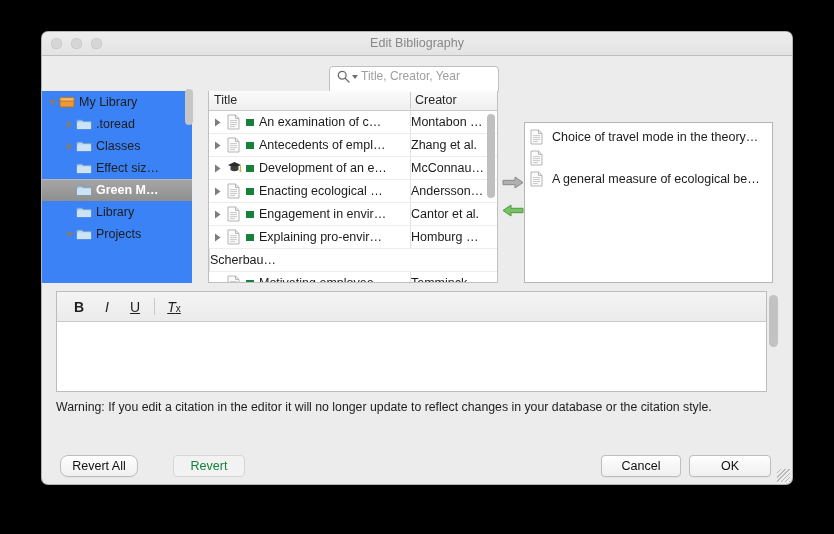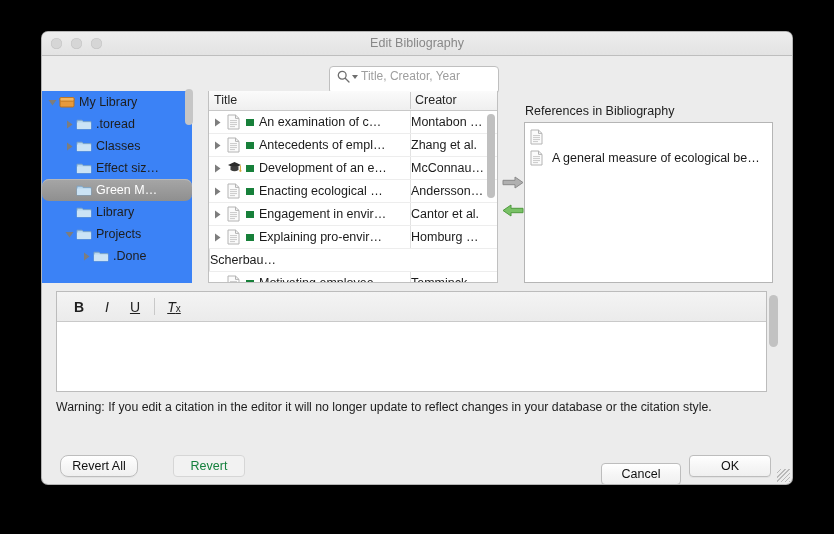--- a/index.html
+++ b/index.html
@@ -97,23 +97,22 @@
     height: 22px;
     display: flex;
     align-items: center;
     font-size: 12.5px;
     color: #1d1d1d;
     white-space: nowrap;
   }
   .coll-row.selected {
     background: linear-gradient(to bottom, #a6a6a6 0%, #8f8f8f 100%);
     color: #ffffff;
-    font-weight: normal;
+    font-weight: bold;
     box-shadow: inset 0 1px 0 #b8b8b8;
-    border-radius: 7px;
   }
   .disc {
     width: 13px;
     display: inline-block;
     text-align: center;
     flex: 0 0 13px;
     font-size: 0;
   }
   .disc svg { display: block; margin: 0 auto; }
   .coll-label { margin-left: 4px; }
@@ -323,21 +322,21 @@
   }
   .btn.disabled {
     color: #15803d;
     background: #f2f2f2;
     border-color: #d6d6d6;
     box-shadow: none;
     margin-left: 25px;
   }
   #btn-revert-all { left: 18px;  top: 368px; width: 78px; border-radius: 8px; }
   #btn-revert     { left: 106px; top: 368px; width: 72px; }
-  #btn-cancel     { left: 559px; top: 368px; width: 80px; margin-top: 8px; }
+  #btn-cancel     { left: 559px; top: 368px; width: 80px; }
   #btn-ok         { left: 647px; top: 368px; width: 82px; }
 
   
   #grip {
     position: absolute;
     right: 2px; bottom: 2px;
     width: 13px; height: 13px;
     background:
       repeating-linear-gradient(-45deg, #b9b9b9 0 1px, transparent 1px 3px);
   }
@@ -443,33 +442,20 @@
           <span class="disc">
             <svg width="9" height="9" viewBox="0 0 9 9">
               <polygon points="0.5,2 8.5,2 4.5,7.5" fill="#7d7d7d"></polygon>
             </svg>
           </span>
           <span class="ficon"><svg width="16" height="14" viewBox="0 0 16 14">
               <path d="M1,3.2 L6,3.2 L7.2,4.6 L15,4.6 L15,12 L1,12 Z" fill="#b6d6ee" stroke="#7ba3c4" stroke-width="0.9" stroke-linejoin="round"></path>
               <path d="M1,5.6 L15,5.6 L15,12 L1,12 Z" fill="#cbe3f5" stroke="none"></path>
             </svg></span>
           <span class="coll-label">Projects</span>
-        </div>
-        <div class="coll-row">
-          <span style="display: inline-block; flex: 0 0 38px;"></span>
-          <span class="disc">
-            <svg width="9" height="9" viewBox="0 0 9 9">
-              <polygon points="2,0.5 2,8.5 7.5,4.5" fill="#7d7d7d"></polygon>
-            </svg>
-          </span>
-          <span class="ficon"><svg width="16" height="14" viewBox="0 0 16 14">
-              <path d="M1,3.2 L6,3.2 L7.2,4.6 L15,4.6 L15,12 L1,12 Z" fill="#b6d6ee" stroke="#7ba3c4" stroke-width="0.9" stroke-linejoin="round"></path>
-              <path d="M1,5.6 L15,5.6 L15,12 L1,12 Z" fill="#cbe3f5" stroke="none"></path>
-            </svg></span>
-          <span class="coll-label">.Done</span>
         </div>
       </div>
     <div id="sidebar-scroll">
       <div class="thumb"></div>
     </div>
 
     <div id="items">
       <div id="items-header">
         <div class="col col-title">Title</div>
         <div class="divider"></div>
@@ -637,45 +623,57 @@
           <path d="M1,4.3 L13,4.3 L13,1 L21,6.5 L13,12 L13,8.7 L1,8.7 Z" fill="#b0b0b0" stroke="#8a8a8a" stroke-width="1" stroke-linejoin="round"></path>
         </svg>
       </span>
       <span>
         <svg width="22" height="13" viewBox="0 0 22 13">
           <path d="M21,4.3 L9,4.3 L9,1 L1,6.5 L9,12 L9,8.7 L21,8.7 Z" fill="#79c166" stroke="#4f9a3e" stroke-width="1" stroke-linejoin="round"></path>
         </svg>
       </span>
     </div>
 
-    <div id="refs-label">References in Bibliography</div>
     <div id="refs">
         <div class="ref-row">
           <span class="docicon"><svg width="13" height="16" viewBox="0 0 13 16">
               <path d="M1,1 L8.5,1 L12,4.4 L12,15 L1,15 Z" fill="#fbfbfb" stroke="#b4b4b4" stroke-width="1" stroke-linejoin="round"></path>
               <path d="M8.5,1 L8.5,4.4 L12,4.4" fill="none" stroke="#b4b4b4" stroke-width="1"></path>
               <g stroke="#c3c3c3" stroke-width="0.9">
                 <line x1="3" y1="6.6" x2="10" y2="6.6"></line>
                 <line x1="3" y1="8.6" x2="10" y2="8.6"></line>
                 <line x1="3" y1="10.6" x2="10" y2="10.6"></line>
                 <line x1="3" y1="12.6" x2="8" y2="12.6"></line>
               </g>
             </svg></span>
+          <span>Choice of travel mode in the theory…</span>
         </div>
         <div class="ref-row">
           <span class="docicon"><svg width="13" height="16" viewBox="0 0 13 16">
               <path d="M1,1 L8.5,1 L12,4.4 L12,15 L1,15 Z" fill="#fbfbfb" stroke="#b4b4b4" stroke-width="1" stroke-linejoin="round"></path>
               <path d="M8.5,1 L8.5,4.4 L12,4.4" fill="none" stroke="#b4b4b4" stroke-width="1"></path>
               <g stroke="#c3c3c3" stroke-width="0.9">
                 <line x1="3" y1="6.6" x2="10" y2="6.6"></line>
                 <line x1="3" y1="8.6" x2="10" y2="8.6"></line>
                 <line x1="3" y1="10.6" x2="10" y2="10.6"></line>
                 <line x1="3" y1="12.6" x2="8" y2="12.6"></line>
               </g>
             </svg></span>
+        </div>
+        <div class="ref-row">
+          <span class="docicon"><svg width="13" height="16" viewBox="0 0 13 16">
+              <path d="M1,1 L8.5,1 L12,4.4 L12,15 L1,15 Z" fill="#fbfbfb" stroke="#b4b4b4" stroke-width="1" stroke-linejoin="round"></path>
+              <path d="M8.5,1 L8.5,4.4 L12,4.4" fill="none" stroke="#b4b4b4" stroke-width="1"></path>
+              <g stroke="#c3c3c3" stroke-width="0.9">
+                <line x1="3" y1="6.6" x2="10" y2="6.6"></line>
+                <line x1="3" y1="8.6" x2="10" y2="8.6"></line>
+                <line x1="3" y1="10.6" x2="10" y2="10.6"></line>
+                <line x1="3" y1="12.6" x2="8" y2="12.6"></line>
+              </g>
+            </svg></span>
           <span>A general measure of ecological be…</span>
         </div>
       </div>
 
     <div id="editor">
       <div id="editor-toolbar">
         <div class="fmt-btn">
             <b>B</b>
           </div>
         <div class="fmt-btn">

